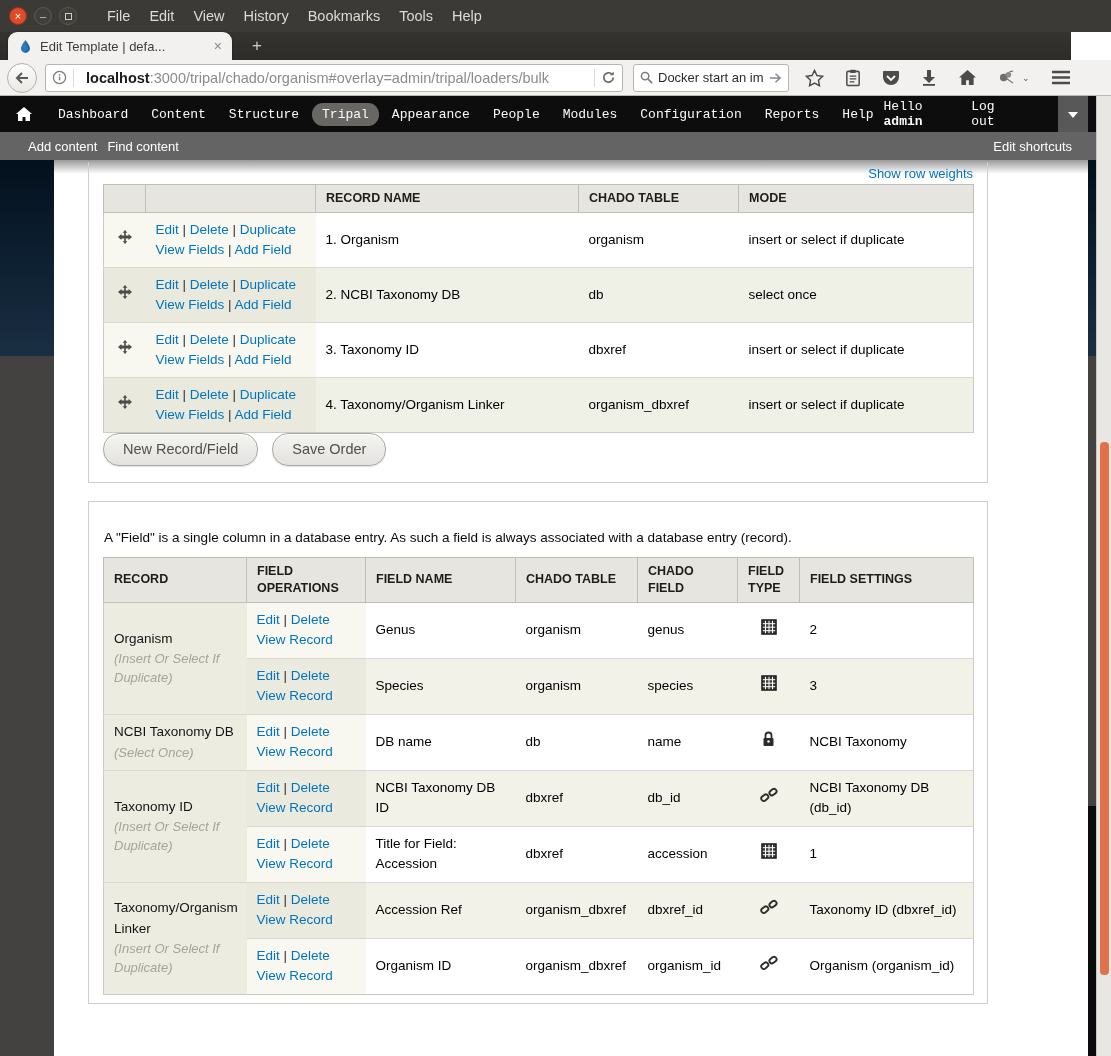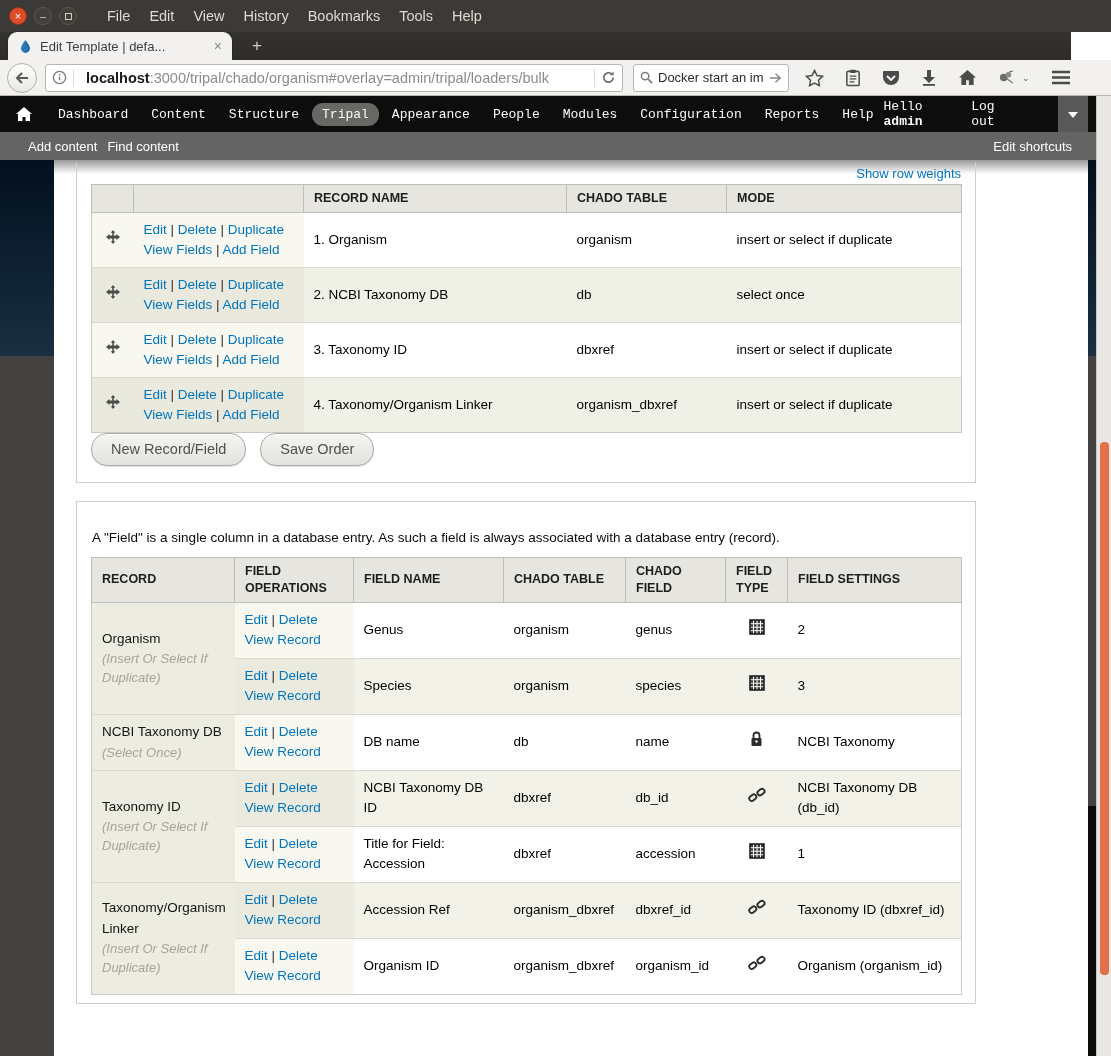--- a/index.html
+++ b/index.html
@@ -53,21 +53,21 @@
 
   
   .pagearea { position:absolute; left:0; top:160px; width:1096px; height:896px; }
   .bg-left { position:absolute; left:0; top:0; width:54px; height:896px; background:#434240; }
   .bg-left .navy, .bg-right .navy { position:absolute; left:0; top:0; width:100%; height:196px; background:linear-gradient(180deg,#03101d 0%,#0e2133 55%,#1b2f42 100%); }
   .bg-right { position:absolute; right:0; top:0; width:8px; height:896px; background:#434240; }
   .bg-right .blk { position:absolute; left:0; top:646px; width:100%; height:250px; background:#0b0b0b; }
 
   .overlaypage { position:absolute; left:54px; top:0; width:1034px; height:896px; background:#fff; overflow:hidden; }
   .overlaypage::before { content:""; position:absolute; left:0; top:0; width:100%; height:14px; background:linear-gradient(rgba(70,70,70,.55),rgba(70,70,70,0)); pointer-events:none; }
-  .content { position:relative; padding:2px 0 0 22px; width:934px; }
+  .content { position:relative; padding:2px 0 0 34px; width:934px; }
 
   .fieldset1 { border:1px solid #cfcec8; border-top:none; padding:0 14px 16px 14px; width:900px; }
   .rowweights { text-align:right; font-size:13px; padding:4px 0 3px; }
   a.lnk { color:#0074bd; text-decoration:none; cursor:pointer; }
   .sep { color:#333; }
 
   table.dtable { border-collapse:collapse; table-layout:fixed; width:871px; border:1px solid #cbcac3; font-size:13.5px; color:#000; }
   table.dtable th { background:#e6e5df; border:1px solid #bebfb9; font-weight:bold; font-size:12.5px; color:#1d1d1b; text-align:left; padding:5px 10px; line-height:1.35; }
   table.dtable td { border-top:1px solid #d9d8d1; padding:6px 10px; vertical-align:middle; line-height:1.5; }
   #records-table td { height:55px; }

